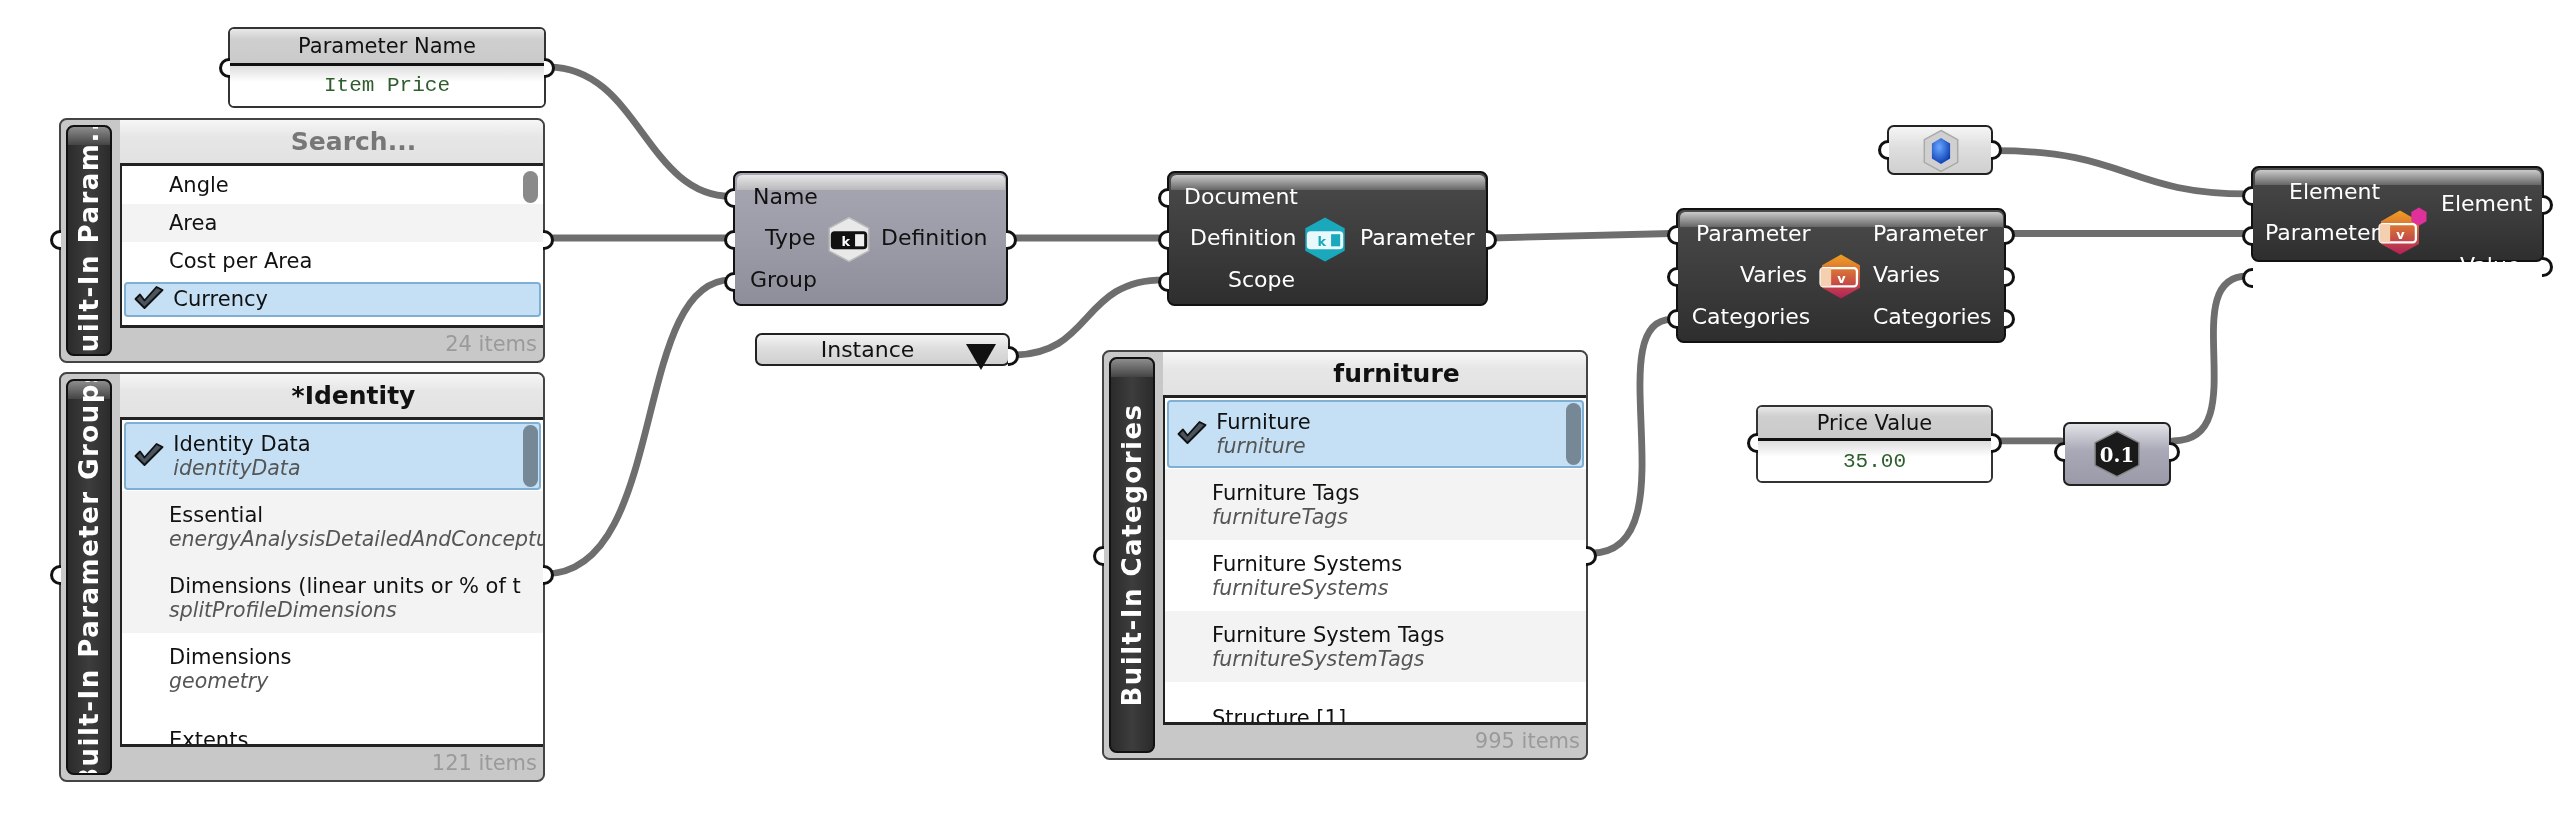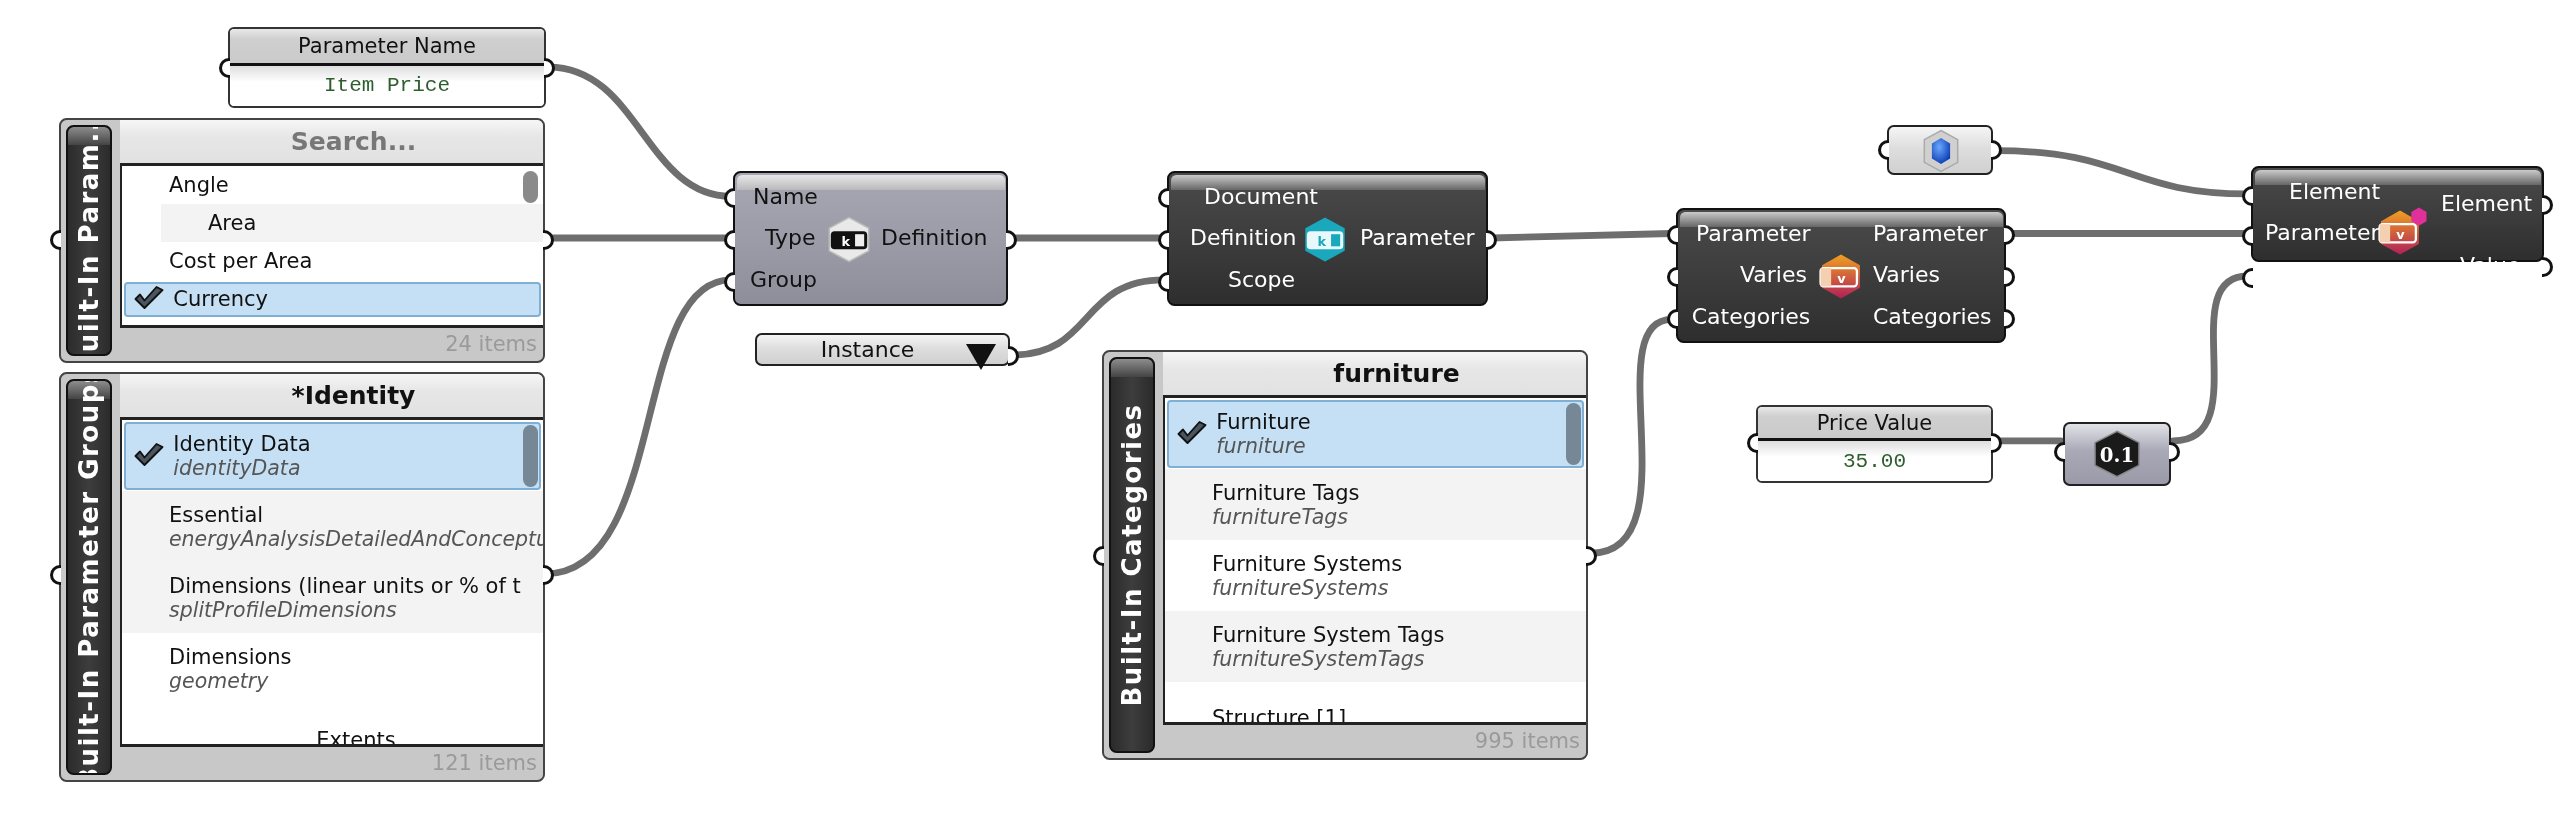--- a/index.html
+++ b/index.html
@@ -98,21 +98,21 @@
 <div class="vlist" style="left:59px;top:118px;width:486px;height:245px;">
   <div class="port in" style="left:-10.6px;top:110px;"></div>
   <div class="tab">
       <span>Built-In Param...</span>
     </div>
   <div class="header search">Search...</div>
   <div class="items" id="ptype-items">
       <div class="row" style="height: 38px;">
         <span class="main">Angle</span>
       </div>
-      <div class="row alt" style="height: 38px; margin-left: 39px;">
+      <div class="row alt" style="height: 38px;">
         <span class="main">Area</span>
       </div>
       <div class="row" style="height: 38px;">
         <span class="main">Cost per Area</span>
       </div>
       <div class="row sel" style="height: 35px;">
         <svg class="check" viewBox="0 0 40 36">
           <path d="M2,18 L14,30 L38,6 L30,2 L14,20 L8,12 Z" fill="#4a5560" stroke="#111" stroke-width="2.5" stroke-linejoin="round"></path>
         </svg>
         <span class="main">Currency</span>
@@ -142,21 +142,21 @@
         <span class="sub">energyAnalysisDetailedAndConceptu</span>
       </div>
       <div class="row alt" style="height: 71px;">
         <span class="main">Dimensions     (linear units or % of t</span>
         <span class="sub">splitProfileDimensions</span>
       </div>
       <div class="row" style="height: 71px;">
         <span class="main">Dimensions</span>
         <span class="sub">geometry</span>
       </div>
-      <div class="row" style="height: 71px; text-align: center;">
+      <div class="row" style="height: 71px;">
         <span class="main">Extents</span>
       </div>
       <div class="scroll" style="top: 4.6px; height: 62px; background: rgb(118, 136, 150);"></div>
     </div>
   <div class="footer">121 items</div>
   <div class="port out" style="right:-10.6px;top:191px;"></div>
 </div>
 
 <div class="node grey" style="left:733px;top:171px;width:275px;height:135px;">
   <div class="port in" style="left:-10.6px;top:15px;"></div>
@@ -178,21 +178,21 @@
 <div class="chip dropdown" style="left:755px;top:333px;width:255px;height:33px;">
   <span class="dlabel">Instance</span>
   <span class="arrow"></span>
   <div class="port out" style="right:-10.6px;top:11.4px;"></div>
 </div>
 
 <div class="node dark" style="left:1167px;top:171px;width:321px;height:135px;">
   <div class="port in" style="left:-10.6px;top:15px;"></div>
   <div class="port in" style="left:-10.6px;top:57px;"></div>
   <div class="port in" style="left:-10.6px;top:99px;"></div>
-  <span class="nlabel" style="left:15px;top:10.6px;margin-left:20px;">Document</span>
+  <span class="nlabel" style="left:15px;top:10.6px;">Document</span>
   <span class="nlabel" style="left:21px;top:52px;">Definition</span>
   <span class="nlabel" style="left:59px;top:94px;">Scope</span>
   <svg class="nicon" width="46" height="47" viewBox="0 0 60 62" style="left:133px;top:43px;">
     <polygon points="30,2 56,16 56,46 30,60 4,46 4,16" fill="#1aa8bd"></polygon>
     <rect x="6" y="20" width="48" height="24" rx="5" fill="#e9f9fb"></rect>
     <rect x="38" y="24" width="12" height="16" fill="#1aa8bd"></rect>
     <text x="20" y="39" font-size="17" font-weight="bold" fill="#1aa8bd" font-family="DejaVu Sans, sans-serif">k</text>
   </svg>
   <span class="nlabel" style="left:191px;top:52px;">Parameter</span>
   <div class="port out" style="right:-10.6px;top:57px;"></div>

